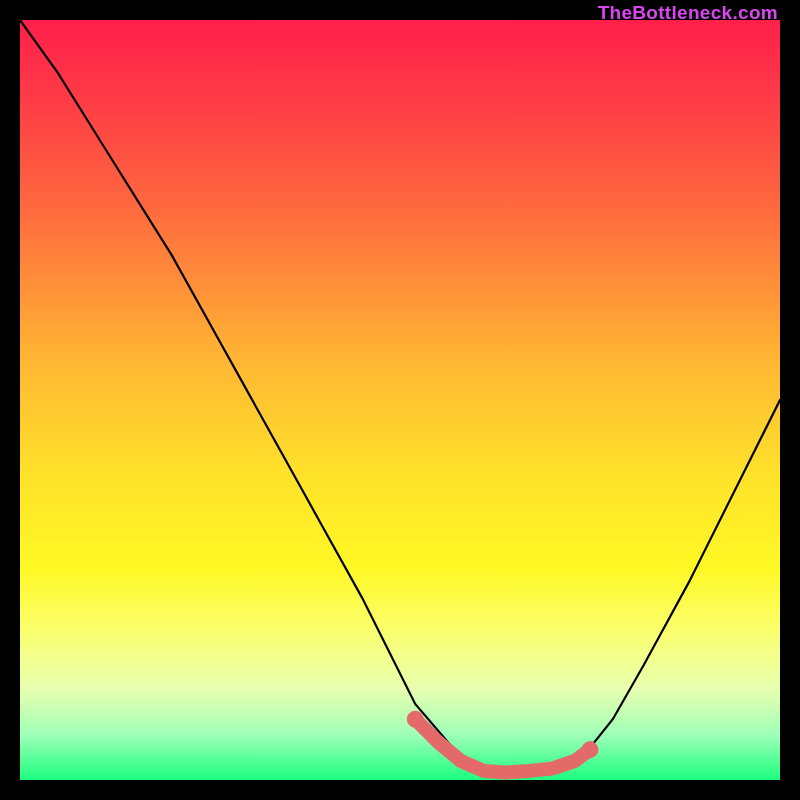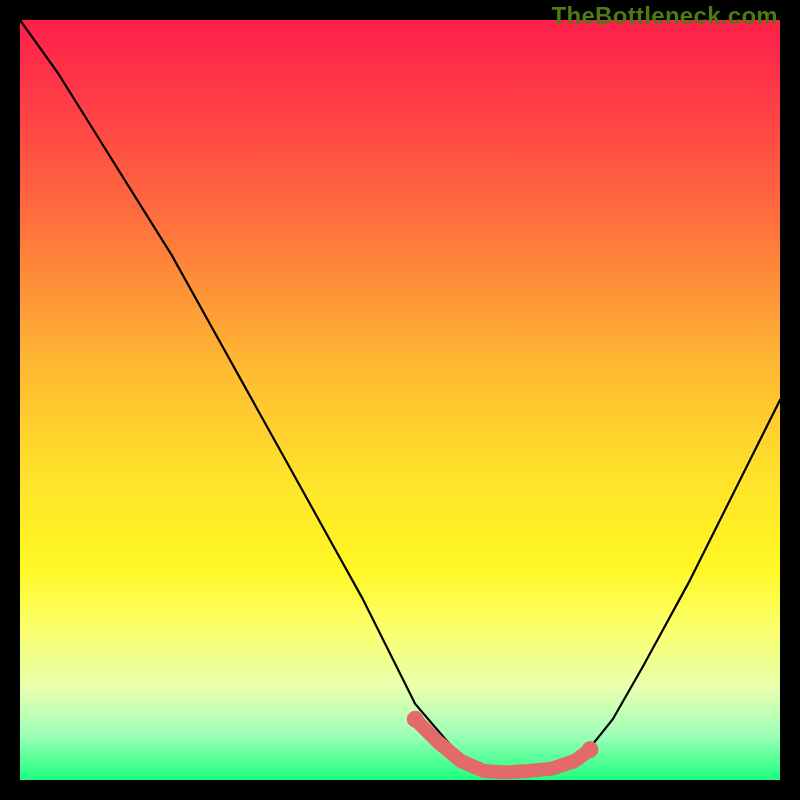--- a/index.html
+++ b/index.html
@@ -51,22 +51,22 @@
     position: absolute;
     left: 0;
     top: 0;
     width: 760px;
     height: 760px;
   }
   .attribution {
     position: absolute;
     top: 2px;
     right: 22px;
-    color: #4d7c0f;
-    font-size: 24px;
+    color: #d946ef;
+    font-size: 19px;
     font-weight: 600;
     letter-spacing: 0.3px;
   }
 </style>
 </head>
 <body>
 
 <div class="frame">
   <div class="plot-area">
     <div class="gradient"></div>

